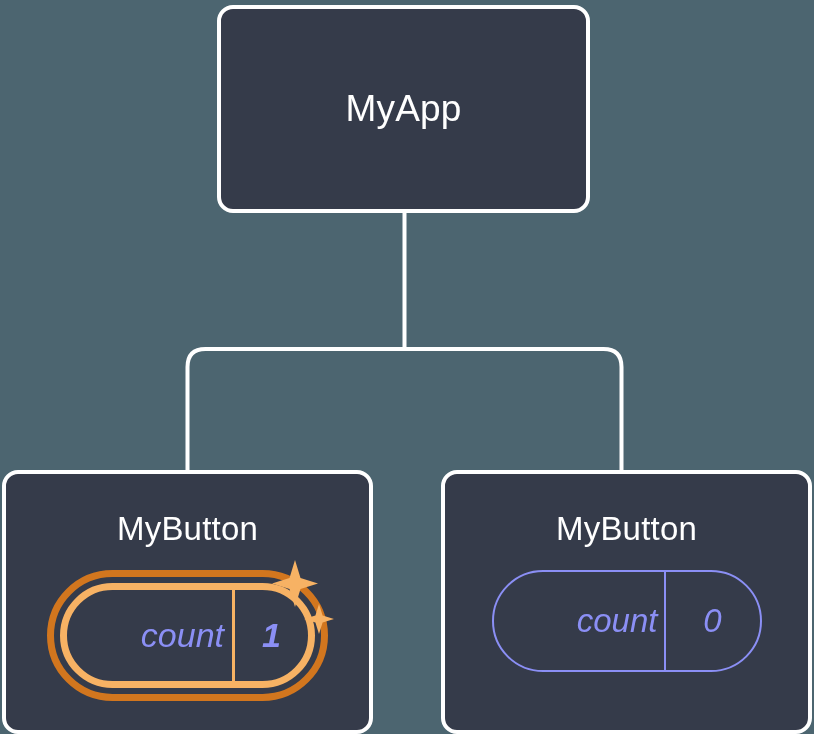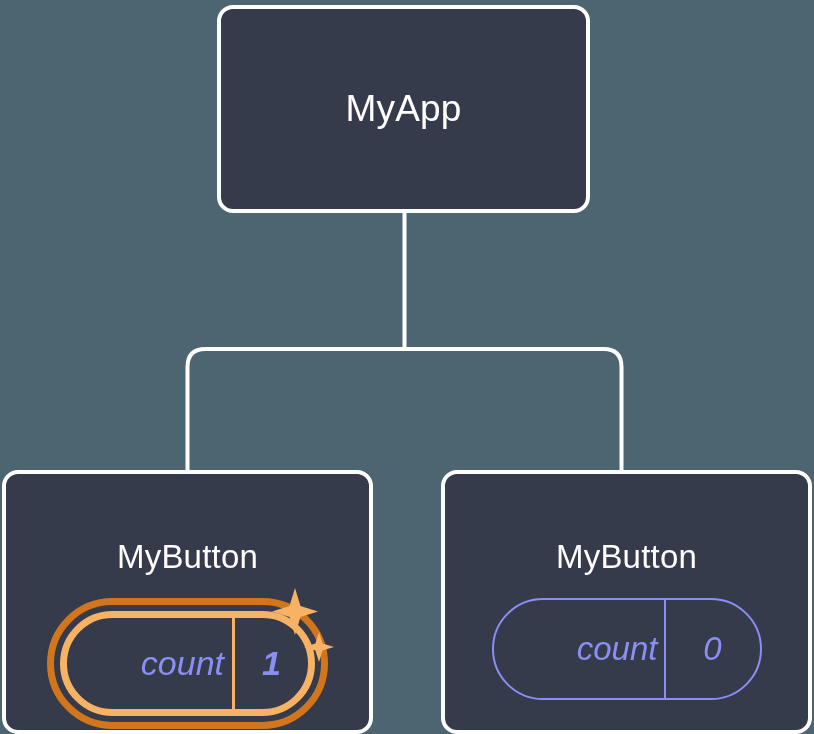--- a/index.html
+++ b/index.html
@@ -50,21 +50,21 @@
   #node-root {
     left: 217px;
     top: 5px;
     width: 373px;
     height: 208px;
     justify-content: center;
   }
   #node-root .node-title { font-size: 37px; }
 
   
-  .node-child { height: 264px; padding-top: 64px; }
+  .node-child { height: 264px; padding-top: 36px; }
   #node-child-0 { left: 2px;   top: 470px; width: 371px; }
   #node-child-1 { left: 441px; top: 470px; width: 371px; }
   .node-child .node-title { font-size: 33px; }
 
   
   .pill-wrap {
     position: relative;
     margin-top: 22px;
     display: flex;
     justify-content: center;

